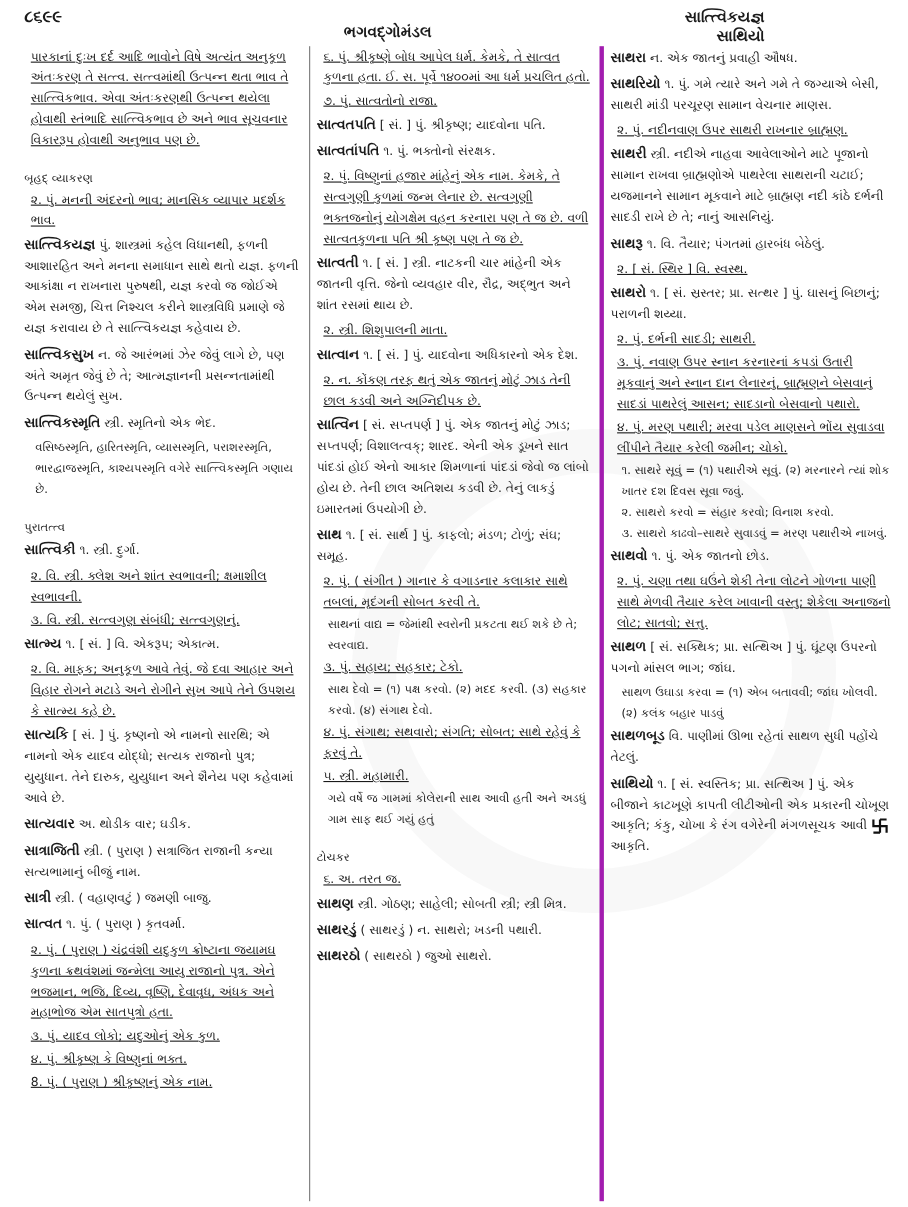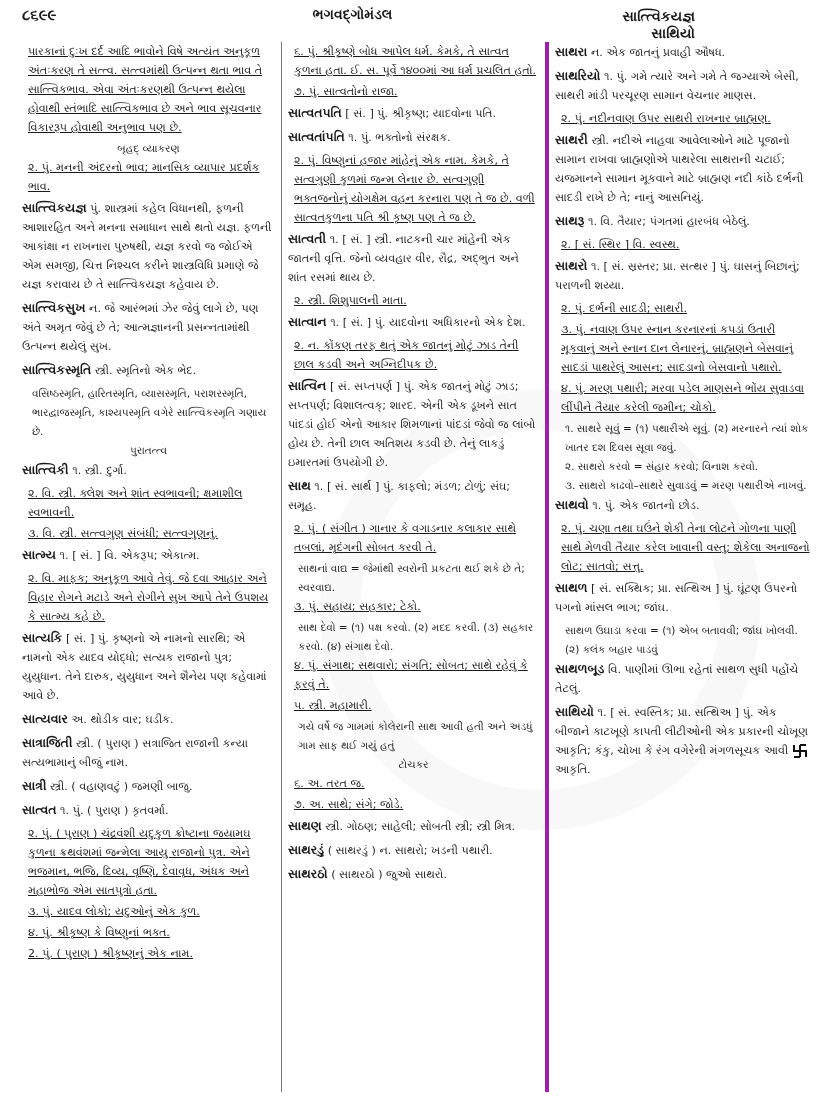--- a/index.html
+++ b/index.html
@@ -9,21 +9,21 @@
     font-family: "DejaVu Sans", sans-serif;
     position: relative;
   }
   .page-header {
     position: absolute; top: 0; left: 0; width: 705px; height: 46px;
   }
   .page-number {
     position: absolute; left: 22px; top: 6px; font-size: 15px; font-weight: bold;
   }
   .book-title {
-    position: absolute; left: 0; right: 0; top: 6px; text-align: center;
+    position: absolute; left: 0; right: 0; top: 22px; text-align: center;
     font-size: 14px; font-weight: bold;
   }
   .guide-words {
     position: absolute; right: 10px; top: 8px; text-align: right;
     font-size: 14px; font-weight: bold; line-height: 17px;
   }
   .guide-words div { display: block; }
   .columns {
     position: absolute; top: 42px; left: 16px; width: 800px; height: 1050px;
     display: flex;
@@ -33,21 +33,21 @@
     overflow: hidden;
   }
   .col-left { width: 266px; border-right: 1px solid #777; }
   .col-mid { width: 267px; border-right: 4px solid #a21caf; }
   .col-right { width: 267px; }
   .entry { margin: 0 0 4px 0; }
   .entry .hw { font-weight: bold; font-size: 12.5px; }
   .entry .def { }
   .sense { padding-left: 6px; margin-bottom: 2px; text-decoration: underline; }
   .quote { padding-left: 10px; font-size: 10.5px; }
-  .cite { text-align: center; font-size: 10.5px; }
+  .cite { text-align: left; font-size: 10.5px; margin-top: 16px; }
   .watermark {
     position: absolute; left: 320px; top: 390px; width: 360px; height: 360px;
     border-radius: 50%; border: 40px solid rgba(200,200,200,0.12);
     pointer-events: none;
   }
   .swastika {
     display: inline-block; width: 16px; height: 16px; vertical-align: middle;
   }
 </style>
 </head>
@@ -80,21 +80,21 @@
       <div class="entry"><span class="hw">સાત્મ્ય</span> <span class="def">૧. [ સં. ] વિ. એકરૂપ; એકાત્મ.</span></div>
       <div class="entry sense"><span class="def">૨. વિ. માફક; અનુકૂળ આવે તેવું. જે દવા આહાર અને વિહાર રોગને મટાડે અને રોગીને સુખ આપે તેને ઉપશય કે સાત્મ્ય કહે છે.</span></div>
       <div class="entry"><span class="hw">સાત્યકિ</span> <span class="def">[ સં. ] પું. કૃષ્ણનો એ નામનો સારથિ; એ નામનો એક યાદવ યોદ્ધો; સત્યક રાજાનો પુત્ર; યુયુધાન. તેને દારુક, યુયુધાન અને શૈનેય પણ કહેવામાં આવે છે.</span></div>
       <div class="entry"><span class="hw">સાત્યવાર</span> <span class="def">અ. થોડીક વાર; ઘડીક.</span></div>
       <div class="entry"><span class="hw">સાત્રાજિતી</span> <span class="def">સ્ત્રી. ( પુરાણ ) સત્રાજિત રાજાની કન્યા સત્યભામાનું બીજું નામ.</span></div>
       <div class="entry"><span class="hw">સાત્રી</span> <span class="def">સ્ત્રી. ( વહાણવટું ) જમણી બાજુ.</span></div>
       <div class="entry"><span class="hw">સાત્વત</span> <span class="def">૧. પું. ( પુરાણ ) કૃતવર્મા.</span></div>
       <div class="entry sense"><span class="def">૨. પું. ( પુરાણ ) ચંદ્રવંશી યદુકુળ ક્રોષ્ટાના જયામઘ કુળના ક્રથવંશમાં જન્મેલા આયુ રાજાનો પુત્ર. એને ભજમાન, ભજિ, દિવ્ય, વૃષ્ણિ, દેવાવૃધ, અંધક અને મહાભોજ એમ સાતપુત્રો હતા.</span></div>
       <div class="entry sense"><span class="def">૩. પું. યાદવ લોકો; યદુઓનું એક કુળ.</span></div>
       <div class="entry sense"><span class="def">૪. પું. શ્રીકૃષ્ણ કે વિષ્ણુનાં ભક્ત.</span></div>
-      <div class="entry sense"><span class="def">2. પું. ( પુરાણ ) શ્રીકૃષ્ણનું એક નામ.</span></div>
+      <div class="entry sense"><span class="def">8. પું. ( પુરાણ ) શ્રીકૃષ્ણનું એક નામ.</span></div>
     </div>
   <div class="col col-mid">
       <div class="entry sense"><span class="def">૬. પું. શ્રીકૃષ્ણે બોધ આપેલ ધર્મ. કેમકે, તે સાત્વત કુળના હતા. ઈ. સ. પૂર્વે ૧૪૦૦માં આ ધર્મ પ્રચલિત હતો.</span></div>
       <div class="entry sense"><span class="def">૭. પું. સાત્વતોનો રાજા.</span></div>
       <div class="entry"><span class="hw">સાત્વતપતિ</span> <span class="def">[ સં. ] પું. શ્રીકૃષ્ણ; યાદવોના પતિ.</span></div>
       <div class="entry"><span class="hw">સાત્વતાંપતિ</span> <span class="def">૧. પું. ભક્તોનો સંરક્ષક.</span></div>
       <div class="entry sense"><span class="def">૨. પું. વિષ્ણુનાં હજાર માંહેનું એક નામ. કેમકે, તે સત્વગુણી કુળમાં જન્મ લેનાર છે. સત્વગુણી ભક્તજનોનું યોગક્ષેમ વહન કરનારા પણ તે જ છે. વળી સાત્વતકુળના પતિ શ્રી કૃષ્ણ પણ તે જ છે.</span></div>
       <div class="entry"><span class="hw">સાત્વતી</span> <span class="def">૧. [ સં. ] સ્ત્રી. નાટકની ચાર માંહેની એક જાતની વૃત્તિ. જેનો વ્યવહાર વીર, રૌદ્ર, અદ્ભુત અને શાંત રસમાં થાય છે.</span></div>
       <div class="entry sense"><span class="def">૨. સ્ત્રી. શિશુપાલની માતા.</span></div>
       <div class="entry"><span class="hw">સાત્વાન</span> <span class="def">૧. [ સં. ] પું. યાદવોના અધિકારનો એક દેશ.</span></div>
@@ -103,21 +103,20 @@
       <div class="entry"><span class="hw">સાથ</span> <span class="def">૧. [ સં. સાર્થ ] પું. કાફલો; મંડળ; ટોળું; સંઘ; સમૂહ.</span></div>
       <div class="entry sense"><span class="def">૨. પું. ( સંગીત ) ગાનાર કે વગાડનાર કલાકાર સાથે તબલાં, મૃદંગની સોબત કરવી તે.</span></div>
       <div class="quote">સાથનાં વાદ્ય = જેમાંથી સ્વરોની પ્રકટતા થઈ શકે છે તે; સ્વરવાદ્ય.</div>
       <div class="entry sense"><span class="def">૩. પું. સહાય; સહકાર; ટેકો.</span></div>
       <div class="quote">સાથ દેવો = (૧) પક્ષ કરવો. (૨) મદદ કરવી. (૩) સહકાર કરવો. (૪) સંગાથ દેવો.</div>
       <div class="entry sense"><span class="def">૪. પું. સંગાથ; સથવારો; સંગતિ; સોબત; સાથે રહેવું કે ફરવું તે.</span></div>
       <div class="entry sense"><span class="def">૫. સ્ત્રી. મહામારી.</span></div>
       <div class="quote">ગયે વર્ષે જ ગામમાં કોલેરાની સાથ આવી હતી અને અડધું ગામ સાફ થઈ ગયું હતું</div>
       <div class="cite">ટોચકર</div>
       <div class="entry sense"><span class="def">૬. અ. તરત જ.</span></div>
-      <div class="entry sense"><span class="def">૭. અ. સાથે; સંગે; જોડે.</span></div>
       <div class="entry"><span class="hw">સાથણ</span> <span class="def">સ્ત્રી. ગોઠણ; સાહેલી; સોબતી સ્ત્રી; સ્ત્રી મિત્ર.</span></div>
       <div class="entry"><span class="hw">સાથરડું</span> <span class="def">( સાથરડું ) ન. સાથરો; ખડની પથારી.</span></div>
       <div class="entry"><span class="hw">સાથરઠો</span> <span class="def">( સાથરઠો ) જુઓ સાથરો.</span></div>
     </div>
   <div class="col col-right">
       <div class="entry"><span class="hw">સાથરા</span> <span class="def">ન. એક જાતનું પ્રવાહી ઔષધ.</span></div>
       <div class="entry"><span class="hw">સાથરિયો</span> <span class="def">૧. પું. ગમે ત્યારે અને ગમે તે જગ્યાએ બેસી, સાથરી માંડી પરચૂરણ સામાન વેચનાર માણસ.</span></div>
       <div class="entry sense"><span class="def">૨. પું. નદીનવાણ ઉપર સાથરી રાખનાર બ્રાહ્મણ.</span></div>
       <div class="entry"><span class="hw">સાથરી</span> <span class="def">સ્ત્રી. નદીએ નાહવા આવેલાઓને માટે પૂજાનો સામાન રાખવા બ્રાહ્મણોએ પાથરેલા સાથરાની ચટાઈ; યજમાનને સામાન મૂકવાને માટે બ્રાહ્મણ નદી કાંઠે દર્ભની સાદડી રાખે છે તે; નાનું આસનિયું.</span></div>
       <div class="entry"><span class="hw">સાથરૂ</span> <span class="def">૧. વિ. તૈયાર; પંગતમાં હારબંધ બેઠેલું.</span></div>

